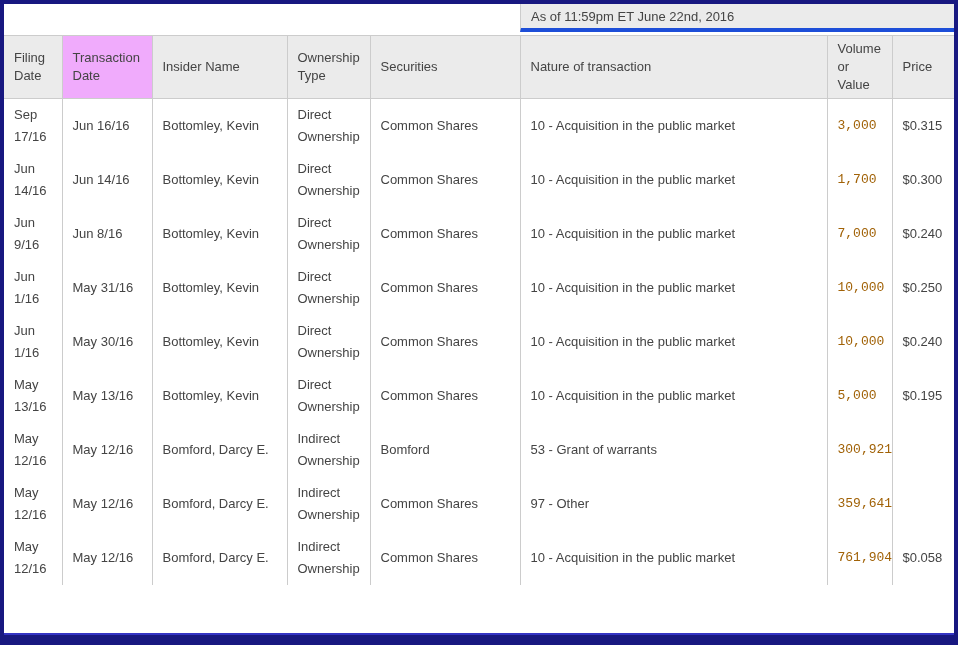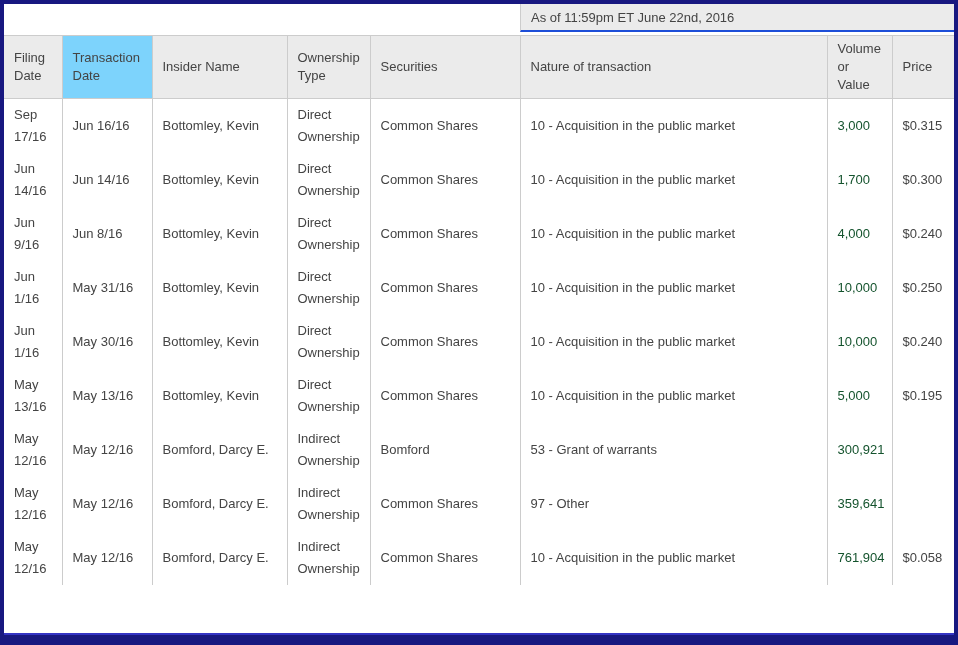--- a/index.html
+++ b/index.html
@@ -24,21 +24,21 @@
     position: absolute;
     left: 4px; right: 4px; bottom: 10px; height: 2px;
     background: #3434c4;
   }
   .asof-bar { position: relative; height: 31px; }
   .asof-cell {
     position: absolute;
     top: 0; left: 516px; right: 0; height: 28px;
     background: #ebebeb;
     border-left: 1px solid #cccccc;
-    border-bottom: 2px solid #1d4ed8;
+    border-bottom: 4px solid #1d4ed8;
     display: flex; align-items: center;
     padding-left: 10px;
     font-size: 13px; color: #444444;
   }
   table.insider {
     border-collapse: collapse;
     table-layout: fixed;
     width: 950px;
   }
   th {
@@ -47,33 +47,33 @@
     text-align: left;
     vertical-align: middle;
     font-size: 13px;
     color: #444444;
     line-height: 18px;
     padding: 4px 8px 4px 10px;
     height: 59px;
     border-top: 1px solid #cccccc;
     border-bottom: 1px solid #cccccc;
   }
-  th.highlight { background: #7dd3fc; }
+  th.highlight { background: #f0abfc; }
   th + th, td + td { border-left: 1px solid #cccccc; }
   td {
     vertical-align: middle;
     font-size: 13px;
     color: #444444;
     line-height: 22px;
     padding: 5px 6px 5px 10px;
     height: 54px;
     background: #ffffff;
   }
   td.nowrap { white-space: nowrap; }
-  td.volume { color: #14532d; }
+  td.volume { color: #a16207; font-family: Liberation Mono, monospace; }
 </style>
 </head>
 <body>
 
 <div class="frame">
   <div class="inner">
 
     <div class="asof-bar">
       <div class="asof-cell">
         <span>As of 11:59pm ET June 22nd, 2016</span>
@@ -124,21 +124,21 @@
     <td class="nowrap volume">1,700</td>
     <td class="nowrap">$0.300</td>
   </tr>
           <tr>
     <td>Jun 9/16</td>
     <td class="nowrap">Jun 8/16</td>
     <td class="nowrap">Bottomley, Kevin</td>
     <td>Direct Ownership</td>
     <td class="nowrap">Common Shares</td>
     <td class="nowrap">10 - Acquisition in the public market</td>
-    <td class="nowrap volume">4,000</td>
+    <td class="nowrap volume">7,000</td>
     <td class="nowrap">$0.240</td>
   </tr>
           <tr>
     <td>Jun 1/16</td>
     <td class="nowrap">May 31/16</td>
     <td class="nowrap">Bottomley, Kevin</td>
     <td>Direct Ownership</td>
     <td class="nowrap">Common Shares</td>
     <td class="nowrap">10 - Acquisition in the public market</td>
     <td class="nowrap volume">10,000</td>

